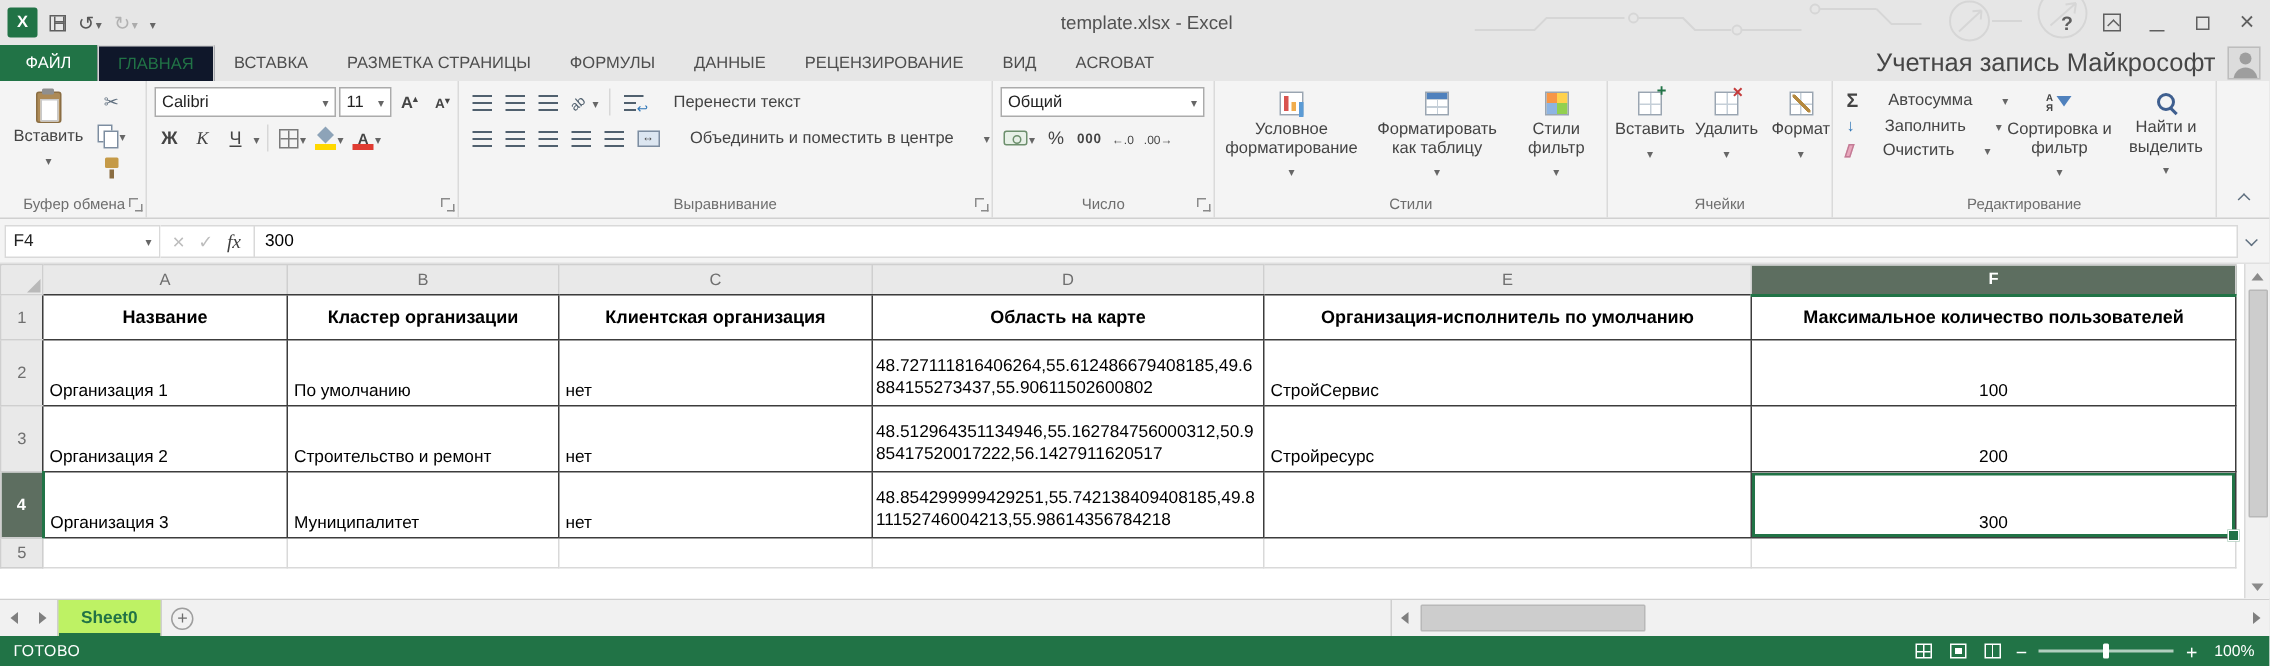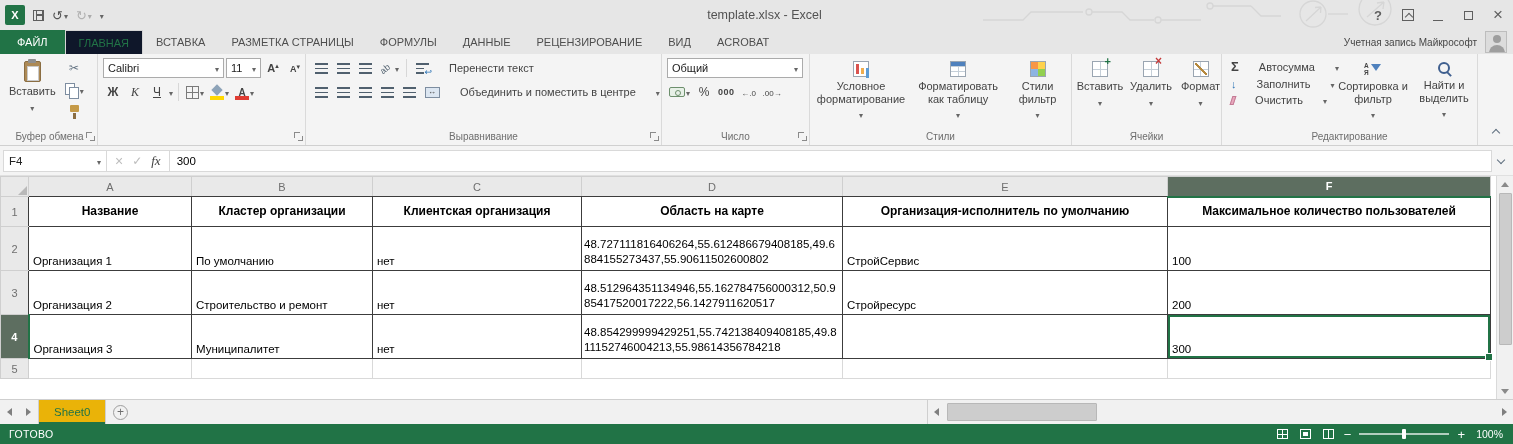--- a/index.html
+++ b/index.html
@@ -29,21 +29,21 @@
 .i-ribopt::before{content:"";position:absolute;left:3px;top:4px;width:5px;height:5px;border-left:1.5px solid #5f5f5f;border-top:1.5px solid #5f5f5f;transform:rotate(45deg)}
 .i-min{width:10px;height:1px;background:#5f5f5f;align-self:flex-end;margin-bottom:9px}
 .i-max{width:9px;height:9px;border:1px solid #5f5f5f}
 .i-close::before{content:"×";font-size:17px;color:#5f5f5f}
 
 
 .tabrow{height:24px;background:#e6e6e6;display:flex;align-items:stretch;position:relative;z-index:2}
 .file-tab{background:#217346;color:#fff;padding:0 17px;display:flex;align-items:center;font-size:11px}
 .mtab{padding:0 13px;display:flex;align-items:center;font-size:11px;color:#4e4e4e}
 .mtab.active{background:#0f172a;color:#217346;border:1px solid #d5d5d5;border-bottom:none}
-.account{margin-left:auto;display:flex;align-items:center;gap:8px;padding-right:6px;font-size:10px;color:#464646}
+.account{margin-left:auto;display:flex;align-items:center;gap:8px;padding-right:6px;font-size:17px;color:#464646}
 .avatar{width:22px;height:22px;background:#dcdcdc;border:1px solid #bdbdbd;position:relative;overflow:hidden}
 .avatar::before{content:"";position:absolute;left:7px;top:3px;width:8px;height:8px;border-radius:50%;background:#9e9e9e}
 .avatar::after{content:"";position:absolute;left:3px;top:13px;width:16px;height:10px;border-radius:8px 8px 0 0;background:#9e9e9e}
 
 
 .ribbon{height:92px;background:#f4f4f4;border-bottom:1px solid #d0d0d0;display:flex;position:relative;z-index:1;padding-left:2px}
 .group{position:relative;display:flex;flex-direction:column;border-right:1px solid #dadada;padding:4px 5px 0;flex:none}
 .gc{flex:1;display:flex;gap:5px;align-items:flex-start}
 .gc.col{flex-direction:column;gap:4px}
 .row{display:flex;align-items:center;gap:2px}
@@ -145,36 +145,36 @@
 th.corner::after{content:"";position:absolute;right:1px;bottom:1px;border-left:9px solid transparent;border-bottom:9px solid #b9b9b9}
 th.selc{background:#5d6e60;color:#fff;font-weight:bold;border-bottom:2px solid #217346}
 th.selr{background:#5d6e60;color:#fff;font-weight:bold;border-right:2px solid #217346}
 th.rowh{border-right-color:#3c3c3c}
 td.tbl{border:1px solid #3c3c3c}
 tr.hrow td{font-weight:bold;font-size:12px;text-align:center;vertical-align:middle}
 tr.r1 th,tr.r1 td{height:30px}
 tr.rb th,tr.rb td{height:44px}
 tr.r5 th,tr.r5 td{height:20px}
 td.wrap{white-space:normal;word-break:break-all;line-height:15px;padding:2px 2px 3px}
-td.num{text-align:left}
+td.num{text-align:center}
 td.active{position:relative;box-shadow:inset 0 0 0 2px #217346;overflow:visible}
 td.active::after{content:"";position:absolute;right:-3px;bottom:-3px;width:6px;height:6px;background:#217346;border:1px solid #fff;z-index:3}
 .vscroll{position:absolute;top:0;right:0;width:17px;height:100%;background:#f1f1f1;border-left:1px solid #dadada;display:flex;flex-direction:column;align-items:center}
 .varrow{height:16px;width:100%;display:flex;align-items:center;justify-content:center;flex:none}
 .tri-u{border-left:4px solid transparent;border-right:4px solid transparent;border-bottom:5px solid #8a8a8a}
 .tri-d{border-left:4px solid transparent;border-right:4px solid transparent;border-top:5px solid #8a8a8a}
 .tri-l{border-top:4px solid transparent;border-bottom:4px solid transparent;border-right:5px solid #7f7f7f}
 .tri-r{border-top:4px solid transparent;border-bottom:4px solid transparent;border-left:5px solid #7f7f7f}
 .vthumb{width:13px;height:152px;background:#cdcdcd;border:1px solid #b8b8b8;border-radius:1px;margin-top:1px}
 .vsp{flex:1}
 
 
 .sheetbar{height:25px;background:#f1f1f1;border-top:1px solid #cfcfcf;display:flex;align-items:stretch}
 .navarr{width:19px;display:flex;align-items:center;justify-content:center}
-.sheettab{background:#eab308;color:#217346;font-weight:normal;font-size:11.5px;display:flex;align-items:center;padding:0 15px;border-left:1px solid #cfcfcf;border-right:1px solid #cfcfcf;box-shadow:inset 0 -2px 0 #217346}
+.sheettab{background:#bef264;color:#217346;font-weight:bold;font-size:11.5px;display:flex;align-items:center;padding:0 15px;border-left:1px solid #cfcfcf;border-right:1px solid #cfcfcf;box-shadow:inset 0 -2px 0 #217346}
 .addsheet{width:28px;display:flex;align-items:center;justify-content:center}
 .addsheet span{width:15px;height:15px;border:1px solid #9e9e9e;border-radius:50%;font-size:12px;line-height:13px;text-align:center;color:#6e6e6e}
 .sb-filler{flex:1}
 .hscroll{width:586px;background:#f1f1f1;border-left:1px solid #cfcfcf;display:flex;align-items:center}
 .hsarrow{width:17px;height:100%;display:flex;align-items:center;justify-content:center;flex:none}
 .htrack{flex:1;height:100%;position:relative}
 .hthumb{position:absolute;left:2px;top:3px;height:18px;width:150px;background:#cdcdcd;border:1px solid #b8b8b8;border-radius:1px}
 
 
 .statusbar{height:20px;background:#217346;display:flex;align-items:center;color:#fff;font-size:10.5px;padding-left:9px}

